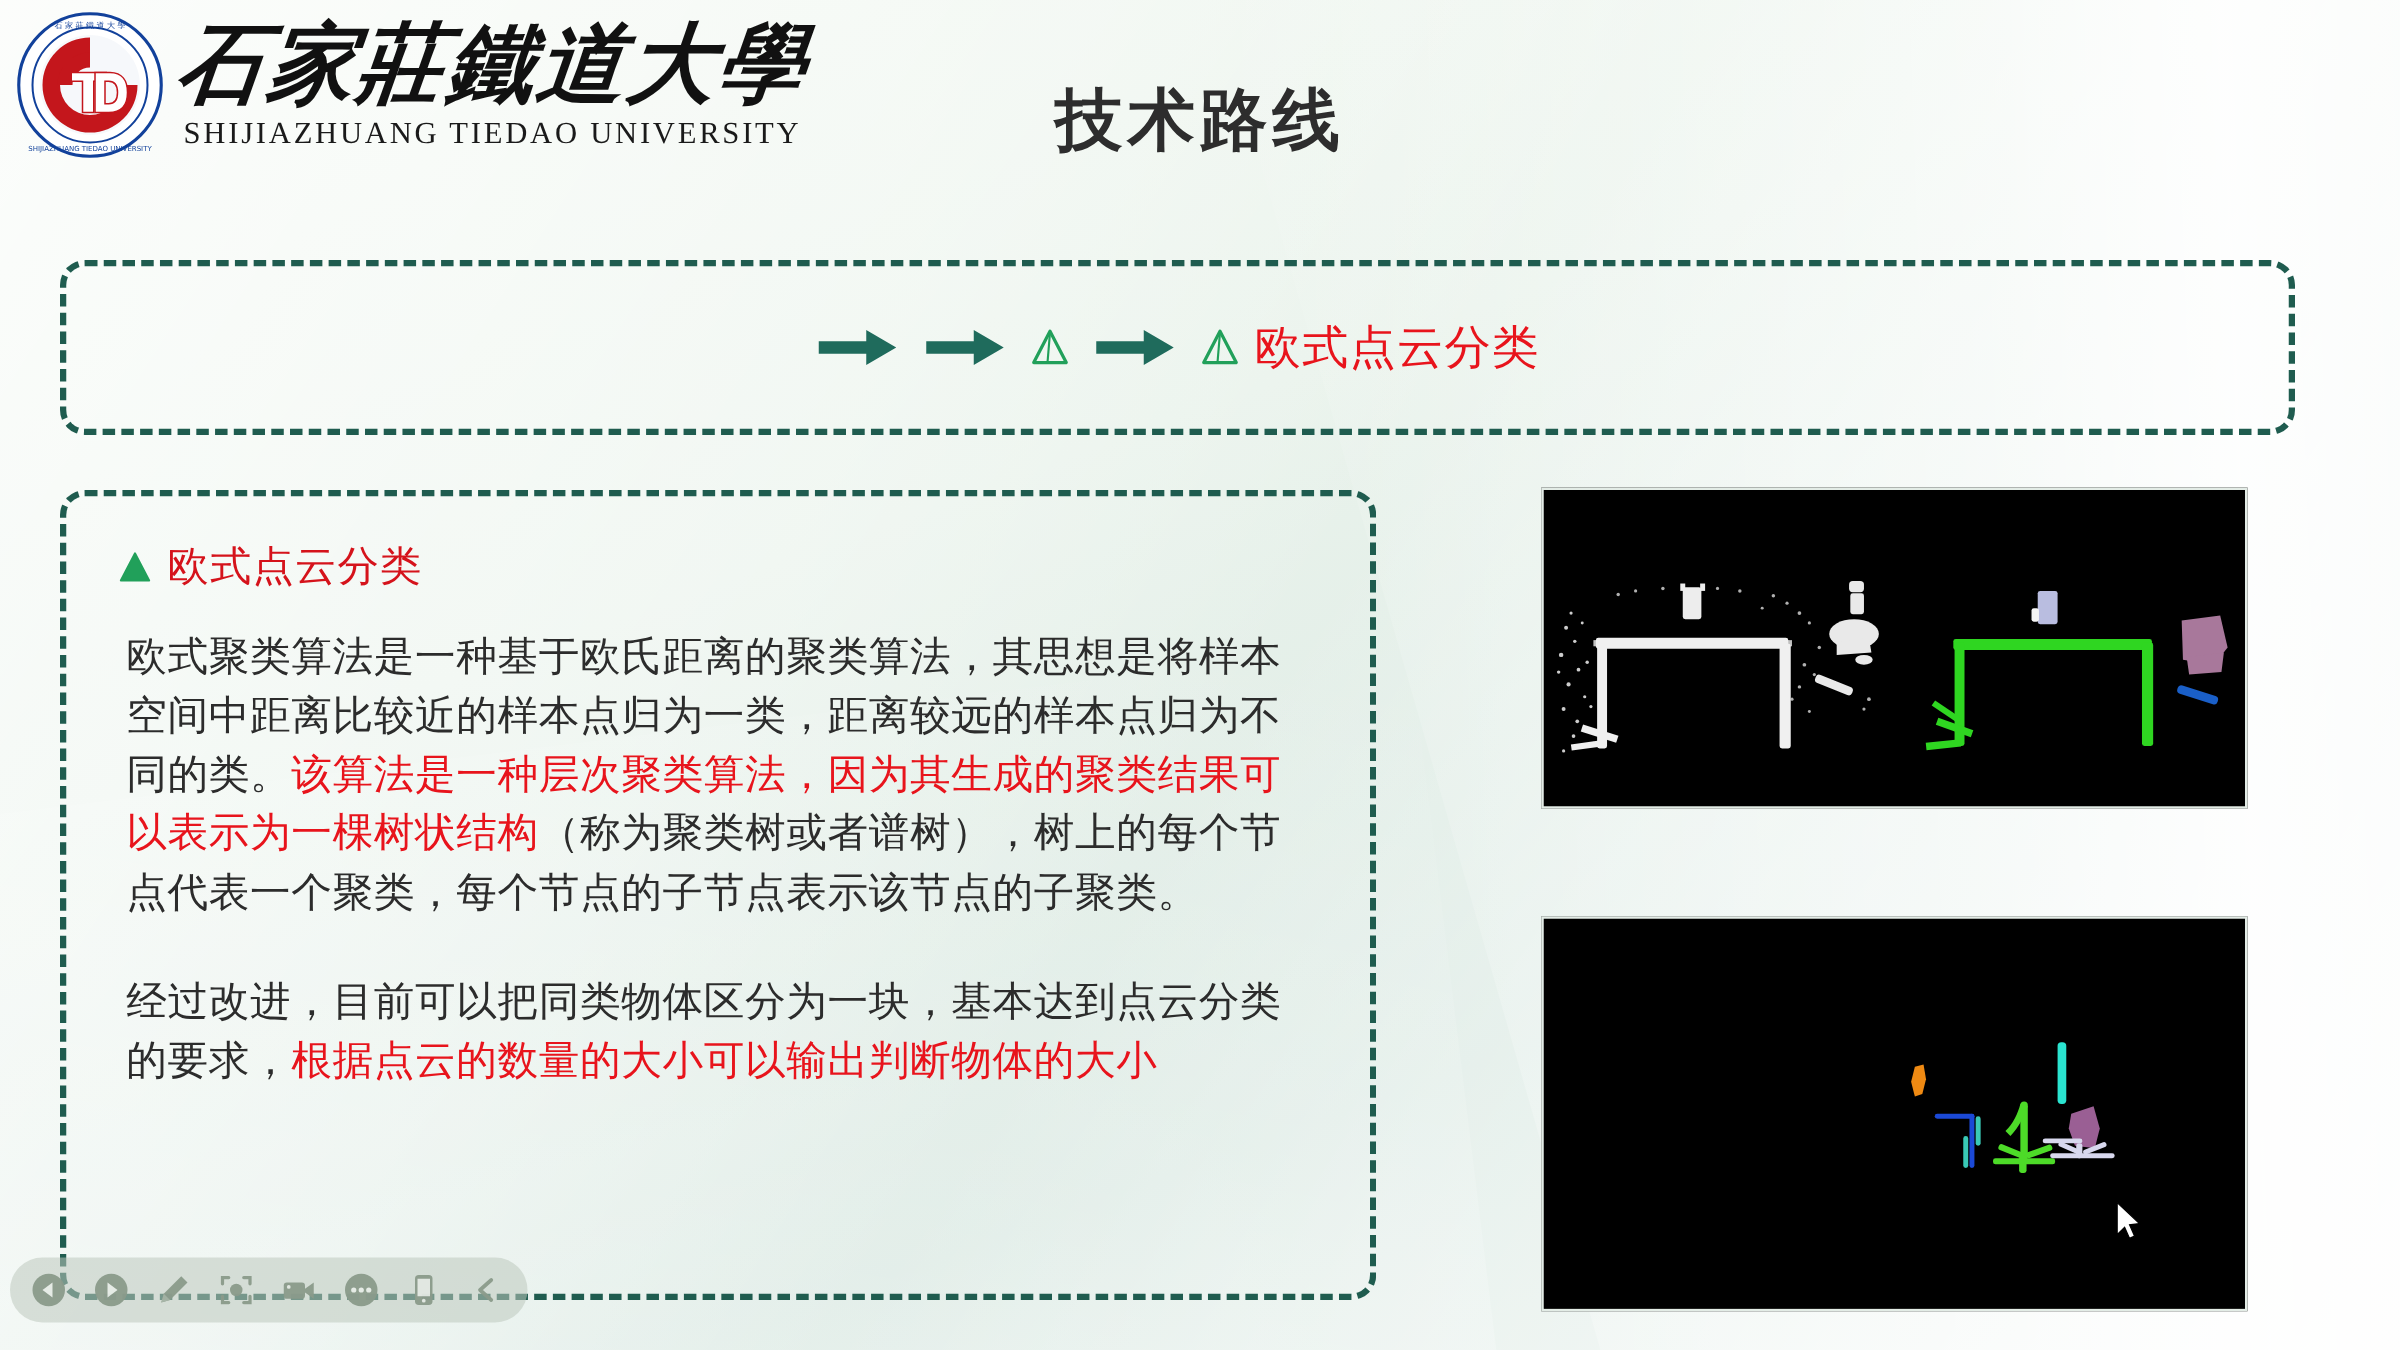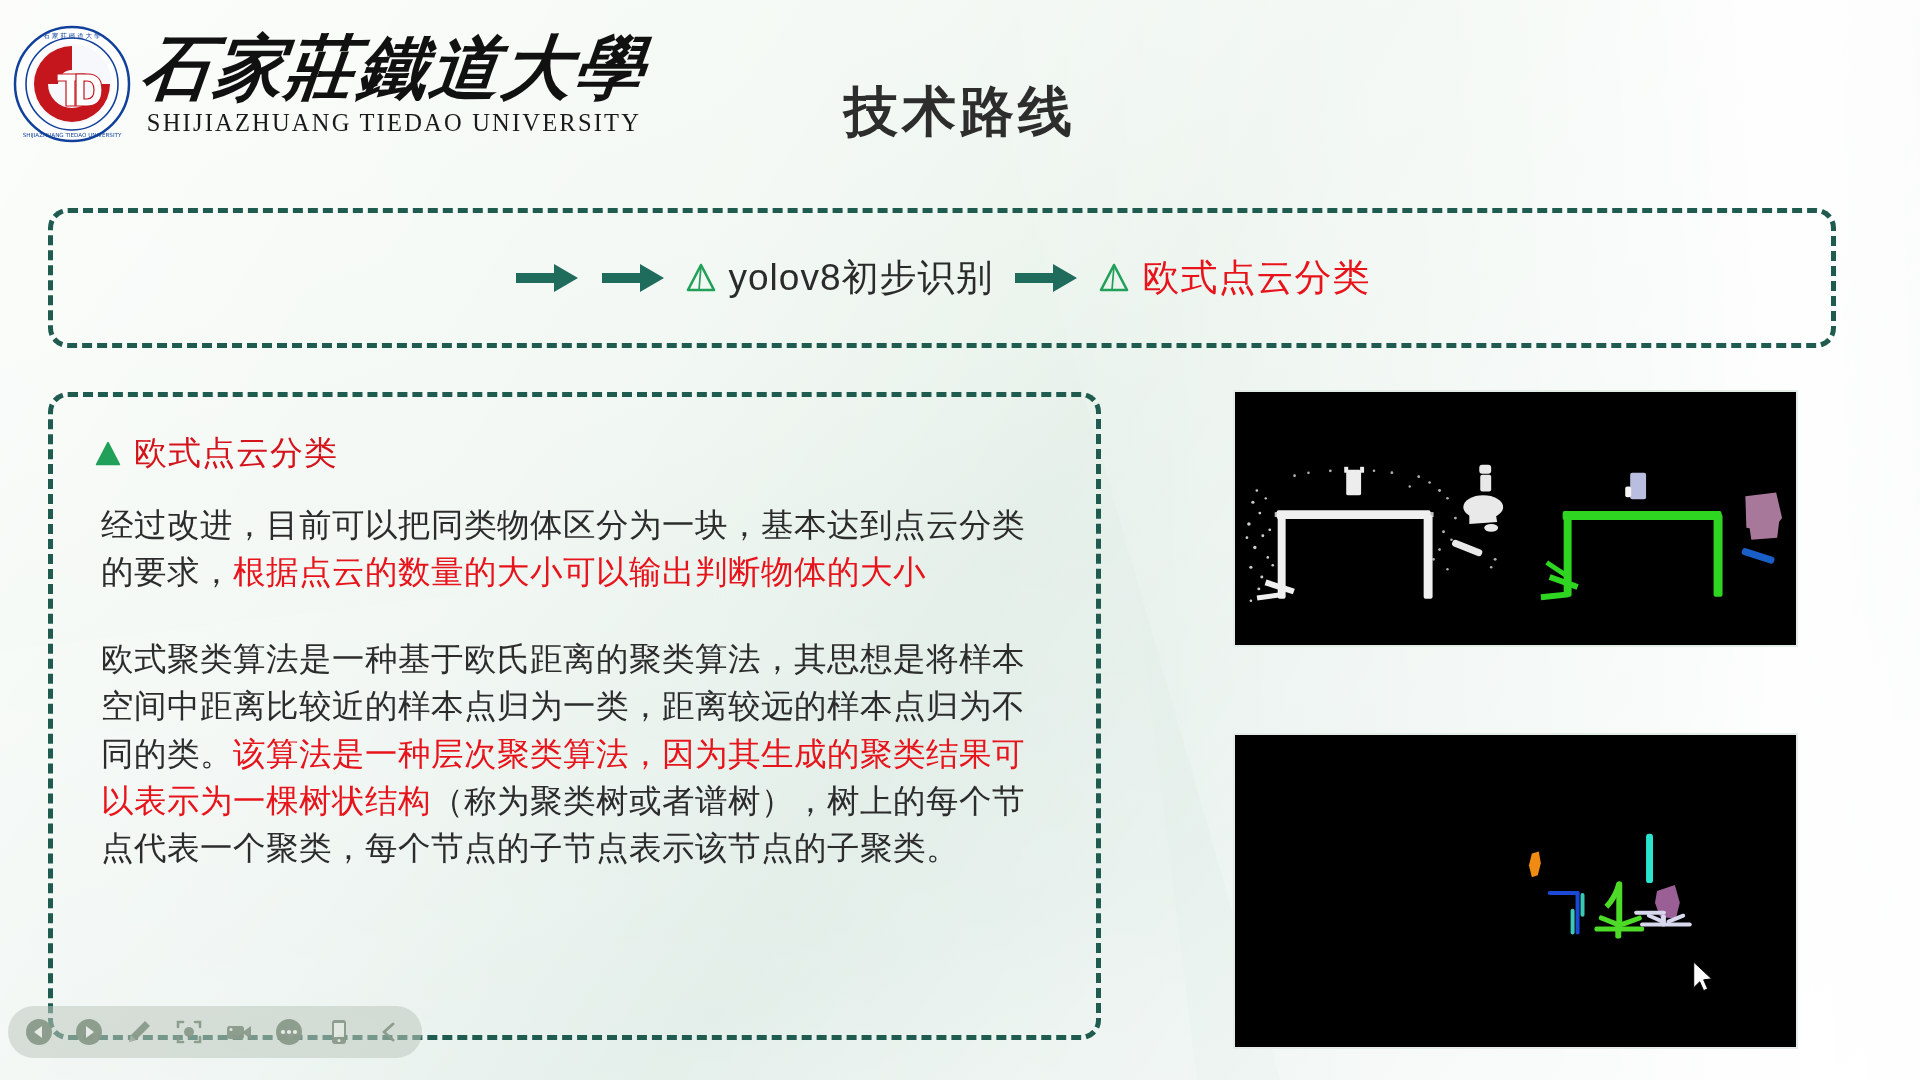--- a/index.html
+++ b/index.html
@@ -40,21 +40,21 @@
     content: "";
     position: absolute;
     left: -300px; bottom: -620px;
     width: 1500px; height: 1100px;
     background: linear-gradient(18deg, rgba(255,255,255,0.85) 0%, rgba(255,255,255,0.25) 55%, rgba(255,255,255,0) 100%);
     transform: rotate(-7deg);
     pointer-events: none;
   }
 
   
-  #header { position: absolute; top: 16px; left: 0; width: 100%; height: 165px; z-index: 3; }
+  #header { position: absolute; top: 0; left: 0; width: 100%; height: 165px; z-index: 3; }
 
   #logo-block {
     position: absolute;
     left: 12px; top: 8px;
     display: flex;
     align-items: center;
     gap: 10px;
   }
 
   #logo-seal { width: 120px; height: 120px; flex: 0 0 auto; }
@@ -252,21 +252,20 @@
 
       <svg class="flow-arrow" viewBox="0 0 66 34">
         <path d="M2 12 L40 12 L40 3 L64 17 L40 31 L40 22 L2 22 Z" fill="#1f6b5c"></path>
       </svg>
 
       <div class="flow-step">
         <svg class="tri-icon" viewBox="0 0 30 30">
           <path d="M15 2 L28 27 L2 27 Z" fill="none" stroke="#21a05a" stroke-width="2.6" stroke-linejoin="round"></path>
           <path d="M15 3 L13 27" stroke="#21a05a" stroke-width="1.7" fill="none"></path>
         </svg>
-        <span class="flow-label">yolov8初步识别</span>
       </div>
 
       <svg class="flow-arrow" viewBox="0 0 66 34">
         <path d="M2 12 L40 12 L40 3 L64 17 L40 31 L40 22 L2 22 Z" fill="#1f6b5c"></path>
       </svg>
 
       <div class="flow-step">
         <svg class="tri-icon" viewBox="0 0 30 30">
           <path d="M15 2 L28 27 L2 27 Z" fill="none" stroke="#21a05a" stroke-width="2.6" stroke-linejoin="round"></path>
           <path d="M15 3 L13 27" stroke="#21a05a" stroke-width="1.7" fill="none"></path>
@@ -279,23 +278,23 @@
 
   <div id="content-box" class="dashed-box">
 
     <div id="content-heading">
       <svg class="tri-icon" viewBox="0 0 30 30">
         <path d="M15 2 L28 27 L2 27 Z" fill="#21a05a" stroke="#21a05a" stroke-width="2" stroke-linejoin="round"></path>
       </svg>
       <span id="content-heading-text">欧式点云分类</span>
     </div>
 
+    <p class="body-para"><span>欧式聚类算法是一种基于欧氏距离的聚类算法，其思想是将样本空间中距离比较近的样本点归为一类，距离较远的样本点归为不同的类。</span><span class="red">该算法是一种层次聚类算法，因为其生成的聚类结果可以表示为一棵树状结构</span><span>（称为聚类树或者谱树），树上的每个节点代表一个聚类，每个节点的子节点表示该节点的子聚类。</span></p>
+
     <p class="body-para"><span>经过改进，目前可以把同类物体区分为一块，基本达到点云分类的要求，</span><span class="red">根据点云的数量的大小可以输出判断物体的大小</span></p>
-
-    <p class="body-para"><span>欧式聚类算法是一种基于欧氏距离的聚类算法，其思想是将样本空间中距离比较近的样本点归为一类，距离较远的样本点归为不同的类。</span><span class="red">该算法是一种层次聚类算法，因为其生成的聚类结果可以表示为一棵树状结构</span><span>（称为聚类树或者谱树），树上的每个节点代表一个聚类，每个节点的子节点表示该节点的子聚类。</span></p>
 
   </div>
 
   <div id="pc-figure-top" class="pc-figure">
     <svg class="pc-canvas" viewBox="0 0 565 257" preserveAspectRatio="none">
       <rect x="0" y="0" width="565" height="257" fill="#000"></rect>
 
       <g fill="#f0f0f0">
 
         <rect x="42" y="120" width="155" height="9" rx="2"></rect>

